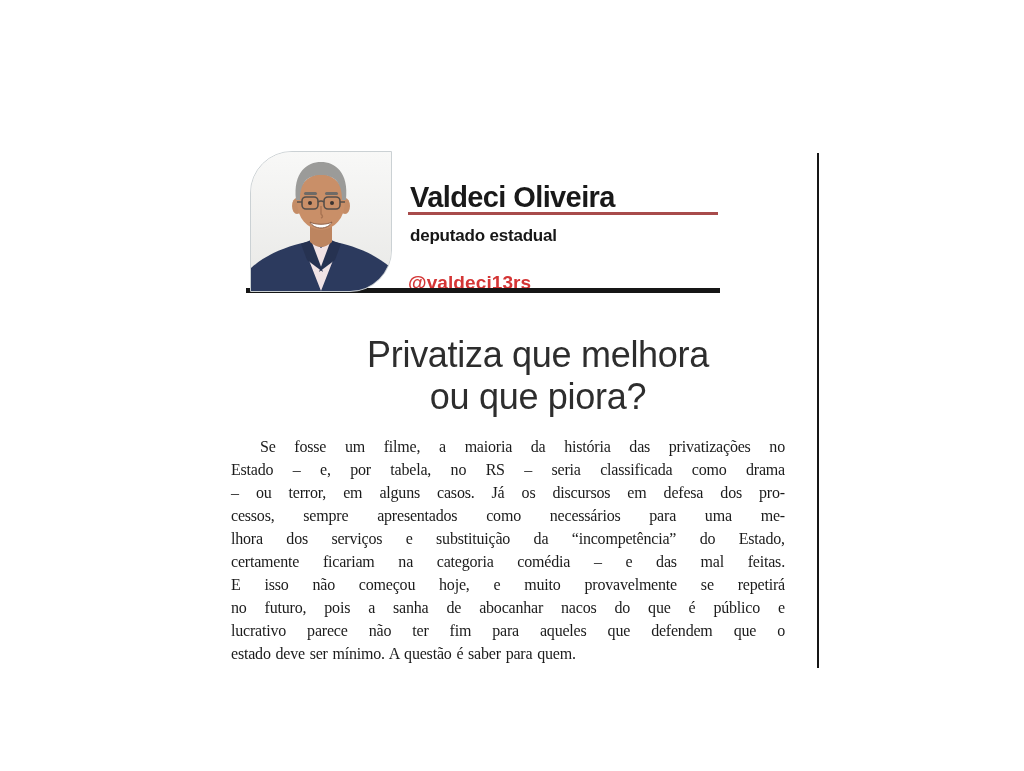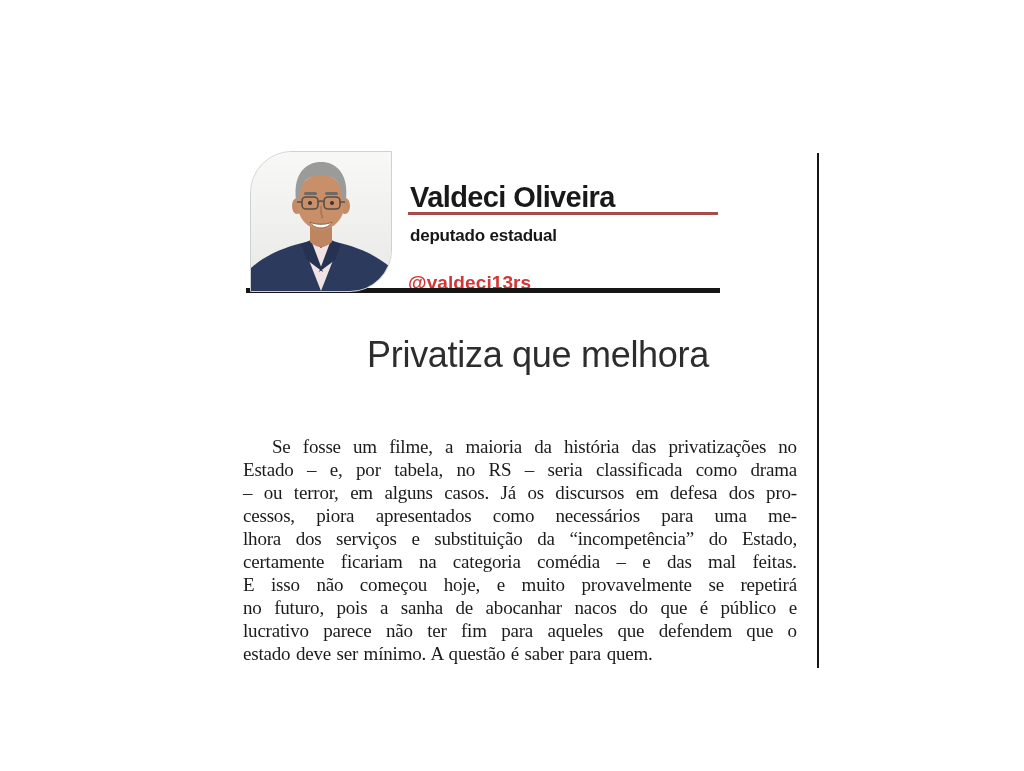--- a/index.html
+++ b/index.html
@@ -82,24 +82,24 @@
     text-align: center;
     font-size: 36px; line-height: 42px;
     font-weight: 400;
     letter-spacing: -0.3px;
     color: var(--headline-color, #2d2d2d);
   }
 
   
   .article-body {
     position: absolute;
-    left: 243px; top: 435px;
+    left: 231px; top: 435px;
     width: 554px;
     font-family: "Liberation Serif", serif;
-    font-size: 19px;
+    font-size: 16px;
     line-height: 23px;
     letter-spacing: -0.2px;
     color: var(--text-color, #1b1b1b);
   }
   .body-line {
     display: flex;
     justify-content: space-between;
     height: 23px;
     white-space: nowrap;
   }
@@ -164,20 +164,21 @@
   </div>
 
   <div class="author-name">Valdeci Oliveira</div>
   <div class="name-rule"></div>
   <div class="author-role">deputado estadual</div>
   <div class="author-handle">@valdeci13rs</div>
   <div class="header-rule"></div>
 
   <h1 class="headline" style="margin:18px; font-weight:400;">
     <span>Privatiza que melhora</span><br>
+    <span>ou que piora?</span>
   </h1>
 
   <div class="article-body">
       <div class="body-line indent">
         <span>Se</span>
         <span>fosse</span>
         <span>um</span>
         <span>filme,</span>
         <span>a</span>
         <span>maioria</span>
@@ -211,21 +212,21 @@
         <span>Já</span>
         <span>os</span>
         <span>discursos</span>
         <span>em</span>
         <span>defesa</span>
         <span>dos</span>
         <span>pro-</span>
       </div>
       <div class="body-line">
         <span>cessos,</span>
-        <span>piora</span>
+        <span>sempre</span>
         <span>apresentados</span>
         <span>como</span>
         <span>necessários</span>
         <span>para</span>
         <span>uma</span>
         <span>me-</span>
       </div>
       <div class="body-line">
         <span>lhora</span>
         <span>dos</span>

